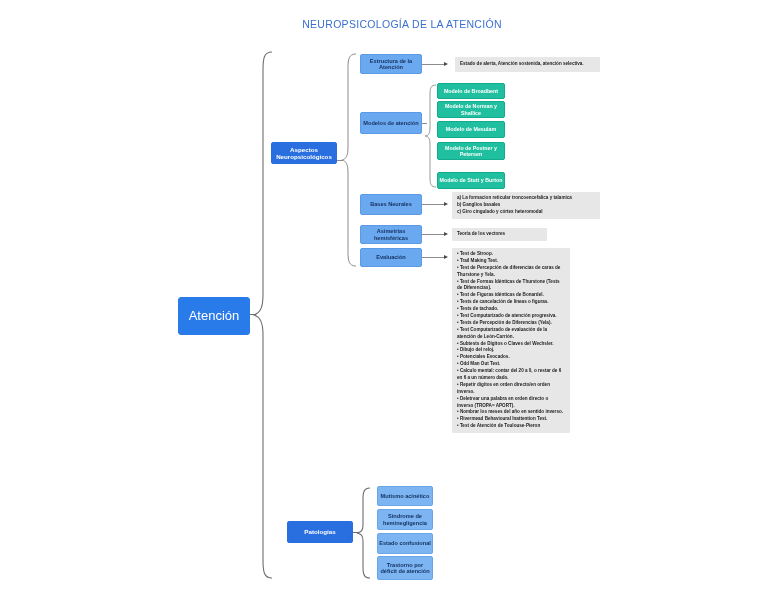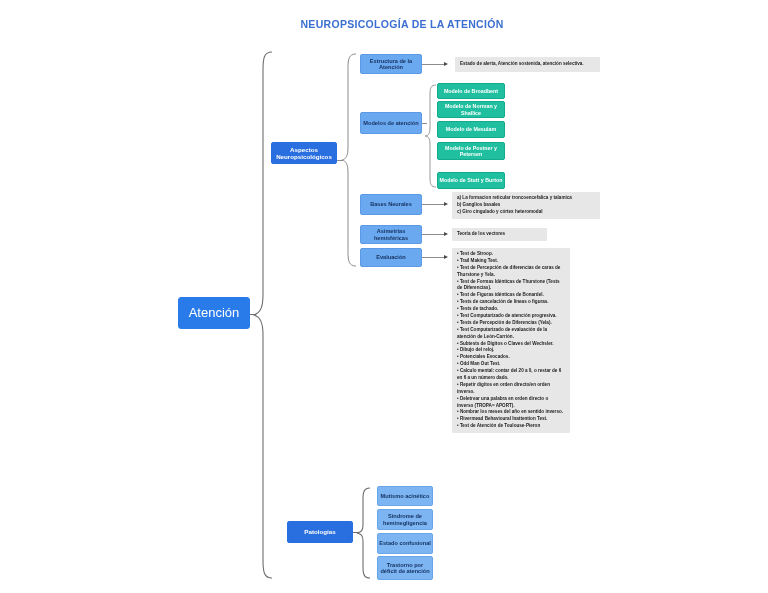--- a/index.html
+++ b/index.html
@@ -12,21 +12,21 @@
     overflow: hidden;
   }
   #canvas { position: relative; width: 768px; height: 593px; }
 
   .title {
     position: absolute;
     left: 0; top: 18px; width: 768px;
     text-align: center;
     color: #3a6fd0;
     font-size: 10.5px;
-    font-weight: bold;
+    font-weight: normal;
     letter-spacing: .3px;
     padding-left: 36px;
   }
 
   
   .node {
     position: absolute;
     display: flex; align-items: center; justify-content: center;
     text-align: center;
     font-weight: bold;
@@ -90,21 +90,21 @@
   .brace { position:absolute; }
   .brace svg { display:block; overflow:visible; }
 </style>
 </head>
 <body>
 
 <div id="canvas">
 
   <div class="title">NEUROPSICOLOGÍA DE LA ATENCIÓN</div>
 
-  <div class="node n-root" style="left:178px; top:297px; width:72px; height:32px;">Atención</div>
+  <div class="node n-root" style="left:178px; top:297px; width:72px; height:38px;">Atención</div>
 
   <div class="brace" style="left:252px; top:50px; width:22px; height:530px;">
     <svg width="22" height="530" viewBox="0 0 22 530">
       <path d="M20 2 C12 2 11 8 11 20 L11 245 C11 258 8 263 2 265 C8 267 11 272 11 285 L11 510 C11 522 12 528 20 528" fill="none" stroke="#6d6d6d" stroke-width="1.1"></path>
     </svg>
   </div>
 
   <div class="hline" style="left:250px; top:314px; width:6px;"></div>
 
   <div class="node n-l2" style="left:271px; top:142px; width:66px; height:22px;">Aspectos Neuropsicológicos</div>

